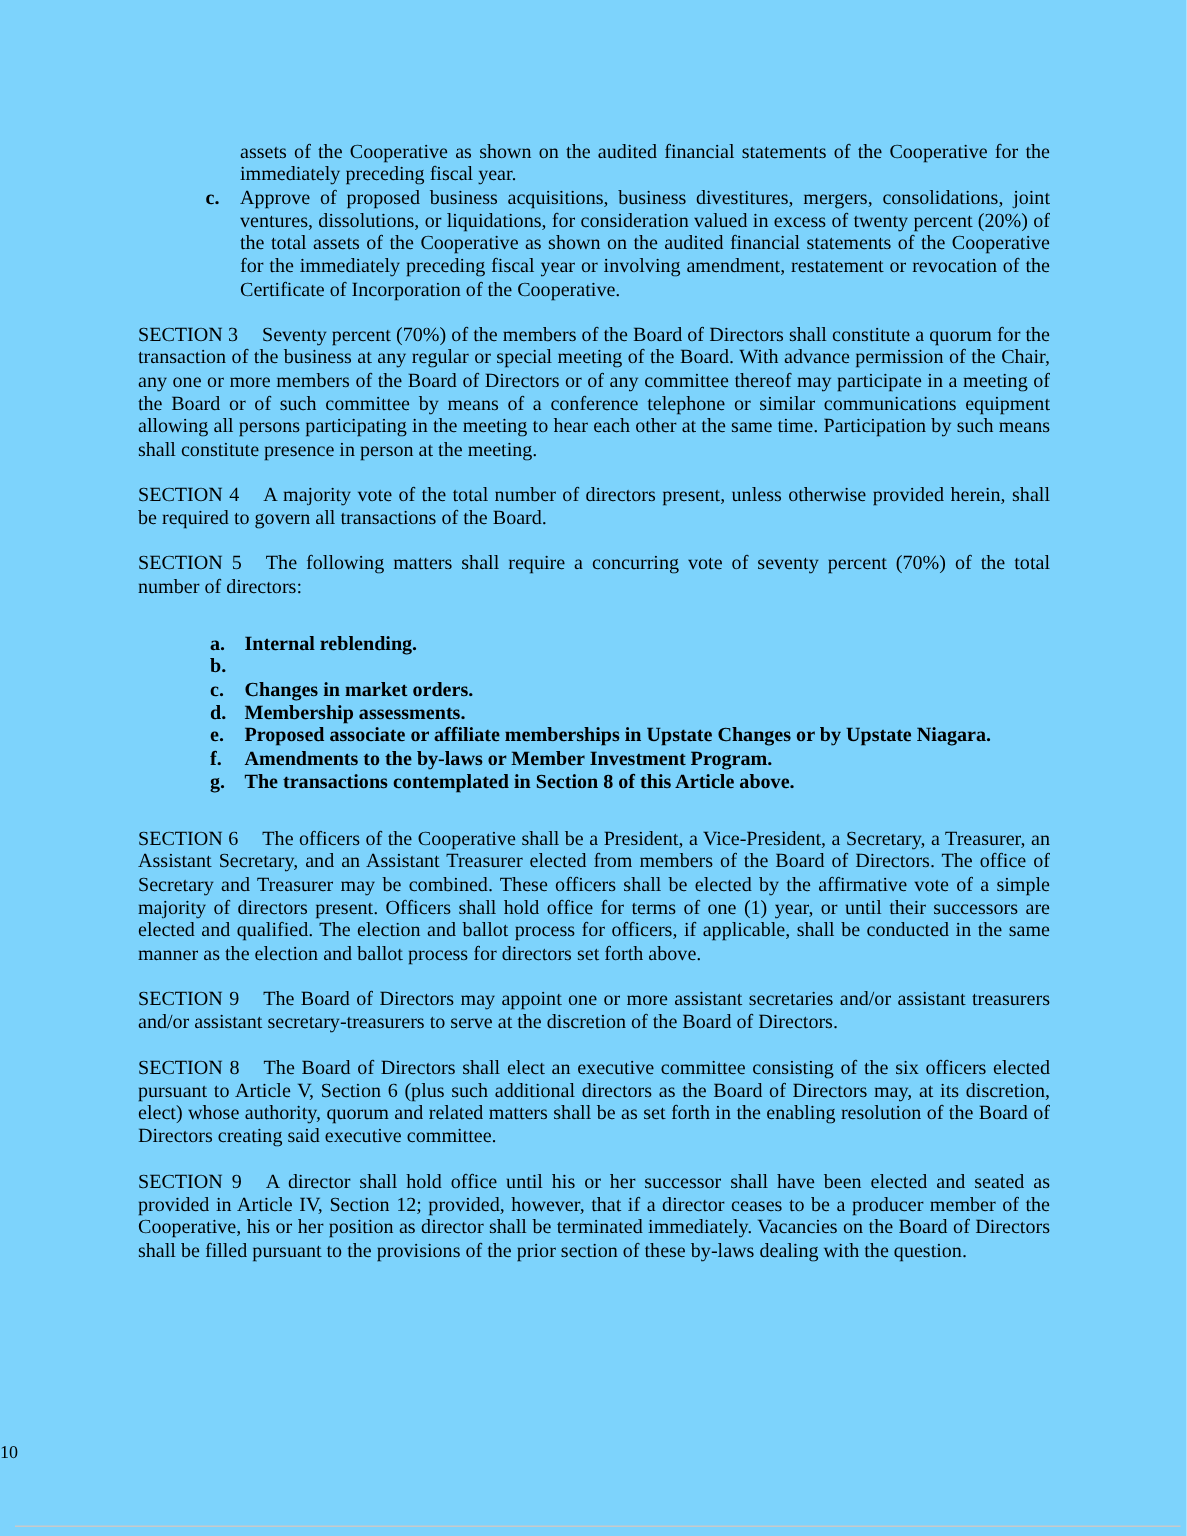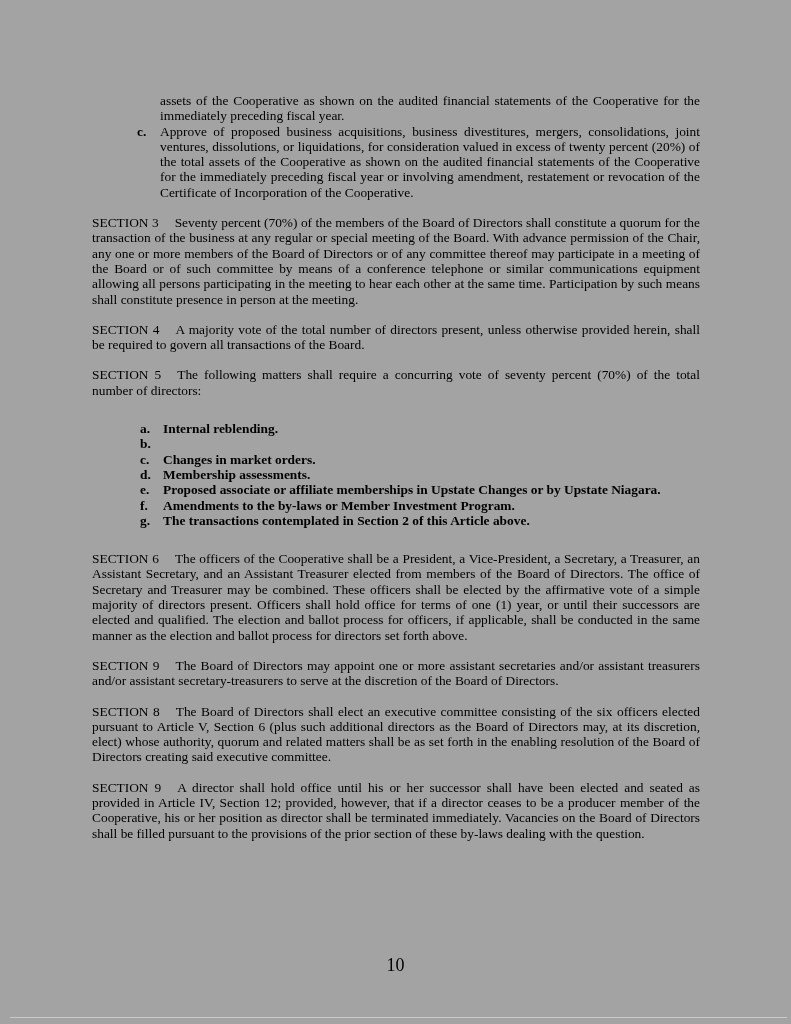--- a/index.html
+++ b/index.html
@@ -8,21 +8,21 @@
     width: 791px;
     height: 1024px;
     position: relative;
     font-family: "Liberation Serif", serif;
     color: #000000;
     overflow: hidden;
   }
   .page {
     position: absolute;
     inset: 0;
-    background: #a3a3a3;
+    background: #7dd3fc;
     padding: 93px 91px 0 92px;
   }
   .content {
     font-size: 13.4px;
     line-height: 15.3px;
   }
   .cont-para {
     margin-left: 68px;
     text-align: justify;
   }
@@ -62,22 +62,22 @@
   }
   .letter-item .li-text {
     flex: 1;
     font-weight: bold;
   }
   .page-number {
     position: absolute;
     bottom: 48px;
     left: 0;
     width: 100%;
-    text-align: center;
-    font-size: 18px;
+    text-align: left;
+    font-size: 12px;
   }
   .scan-edge-bottom {
     position: absolute;
     bottom: 6px;
     left: 10px;
     right: 4px;
     height: 1px;
     background: #c9c9c9;
   }
 </style>
@@ -125,21 +125,21 @@
       <div class="letter-item">
         <span class="li-label">e.</span>
         <span class="li-text">Proposed associate or affiliate memberships in Upstate Changes or by Upstate Niagara.</span>
       </div>
       <div class="letter-item">
         <span class="li-label">f.</span>
         <span class="li-text">Amendments to the by-laws or Member Investment Program.</span>
       </div>
       <div class="letter-item">
         <span class="li-label">g.</span>
-        <span class="li-text">The transactions contemplated in Section 2 of this Article above.</span>
+        <span class="li-text">The transactions contemplated in Section 8 of this Article above.</span>
       </div>
     </div>
 
     <p class="para">
       <span class="sec-head">SECTION 6</span><span>The officers of the Cooperative shall be a President, a Vice-President, a Secretary, a Treasurer, an Assistant Secretary, and an Assistant Treasurer elected from members of the Board of Directors. The office of Secretary and Treasurer may be combined. These officers shall be elected by the affirmative vote of a simple majority of directors present. Officers shall hold office for terms of one (1) year, or until their successors are elected and qualified.  The election and ballot process for officers, if applicable, shall be conducted in the same manner as the election and ballot process for directors set forth above.</span>
     </p>
 
     <p class="para">
       <span class="sec-head">SECTION 9</span><span>The Board of Directors may appoint one or more assistant secretaries and/or assistant treasurers and/or assistant secretary-treasurers to serve at the discretion of the Board of Directors.</span>
     </p>

